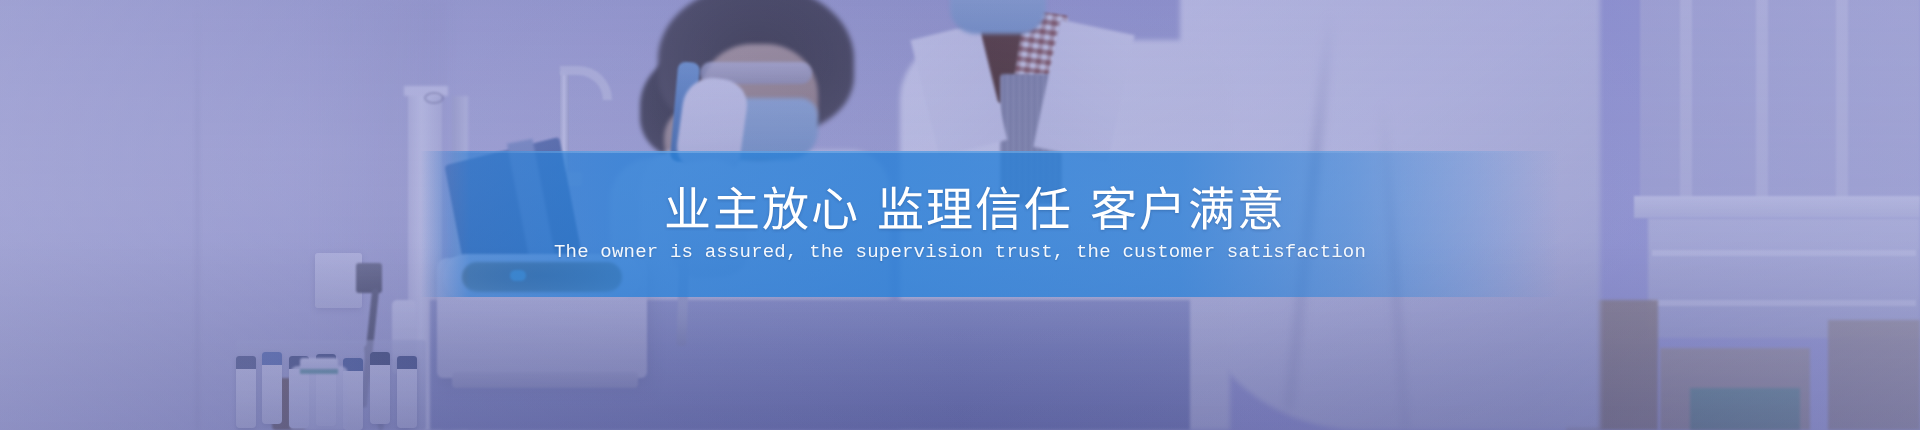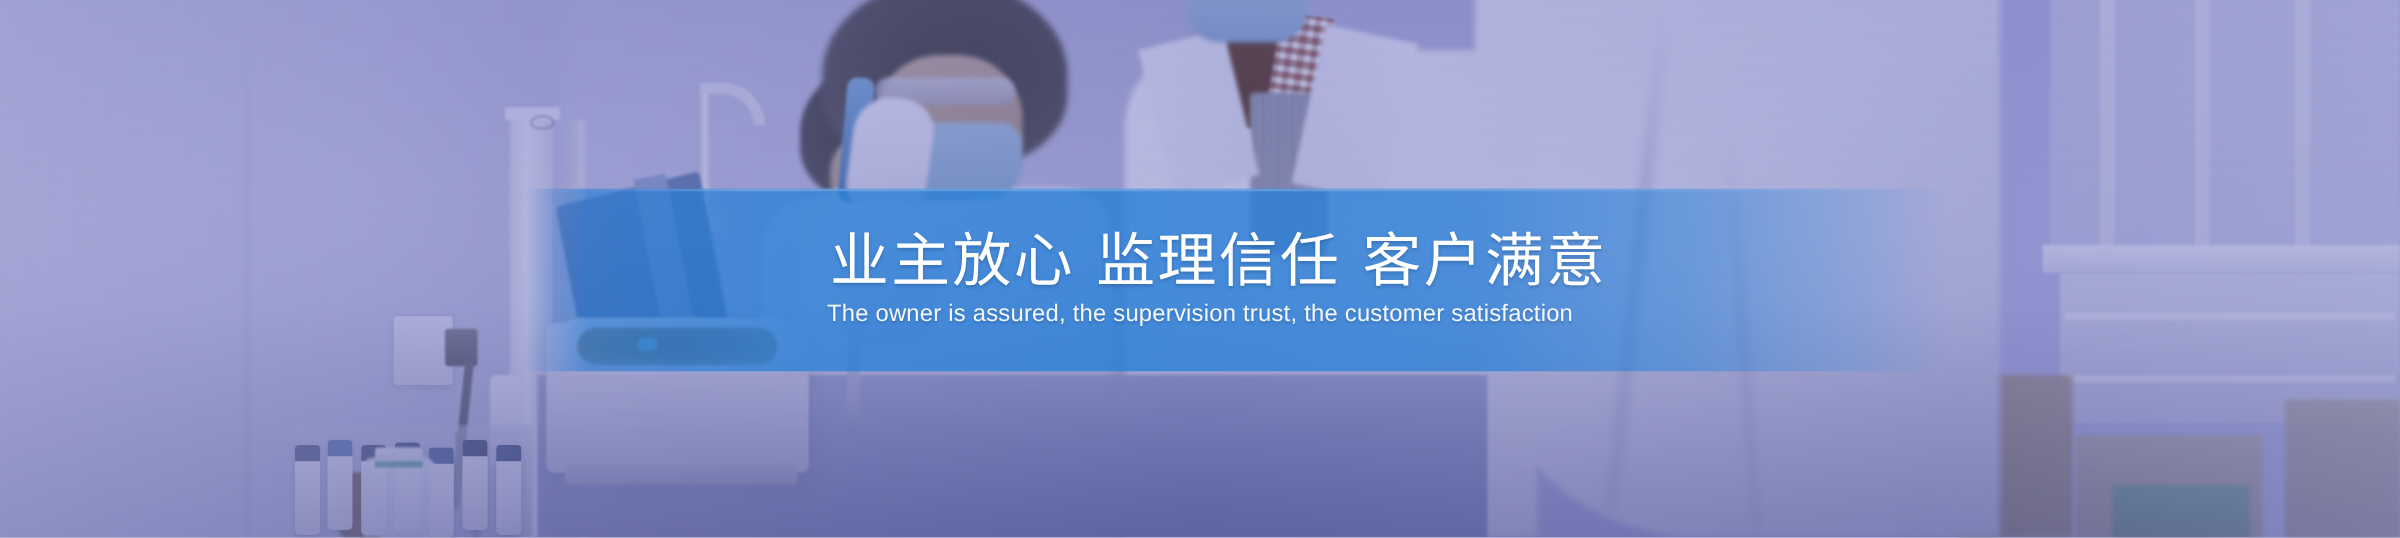--- a/index.html
+++ b/index.html
@@ -493,21 +493,21 @@
     margin-left:30px;
   }
   .subline {
     font-size:19px;
     line-height:1.2;
     color:#f4f8fd;
     letter-spacing:0.2px;
     font-weight:400;
     white-space:nowrap;
     text-shadow:0 1px 2px rgba(20,50,100,0.28);
-    font-family:Liberation Sans, sans-serif;
+    font-family:Liberation Mono, monospace;
   }
 </style>
 </head>
 <body>
 
 <div class="banner">
 
   <div class="scene">
 
     <div class="wall"></div>

